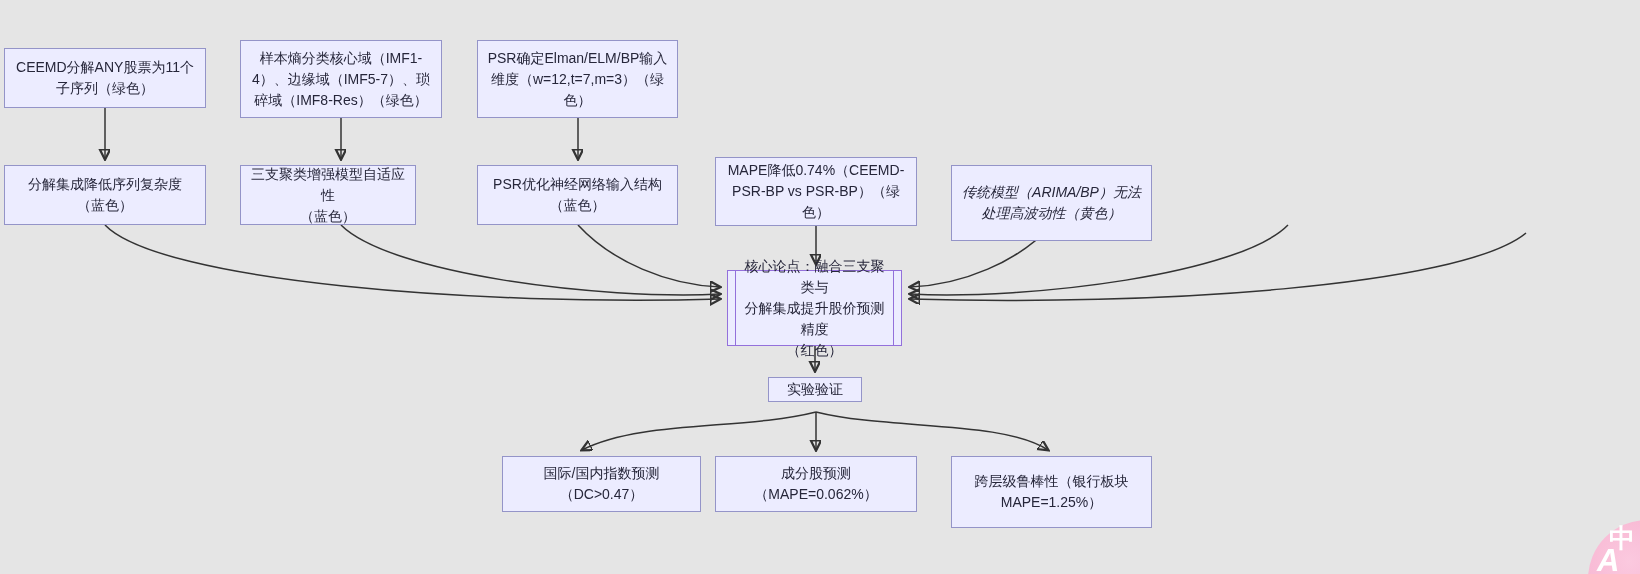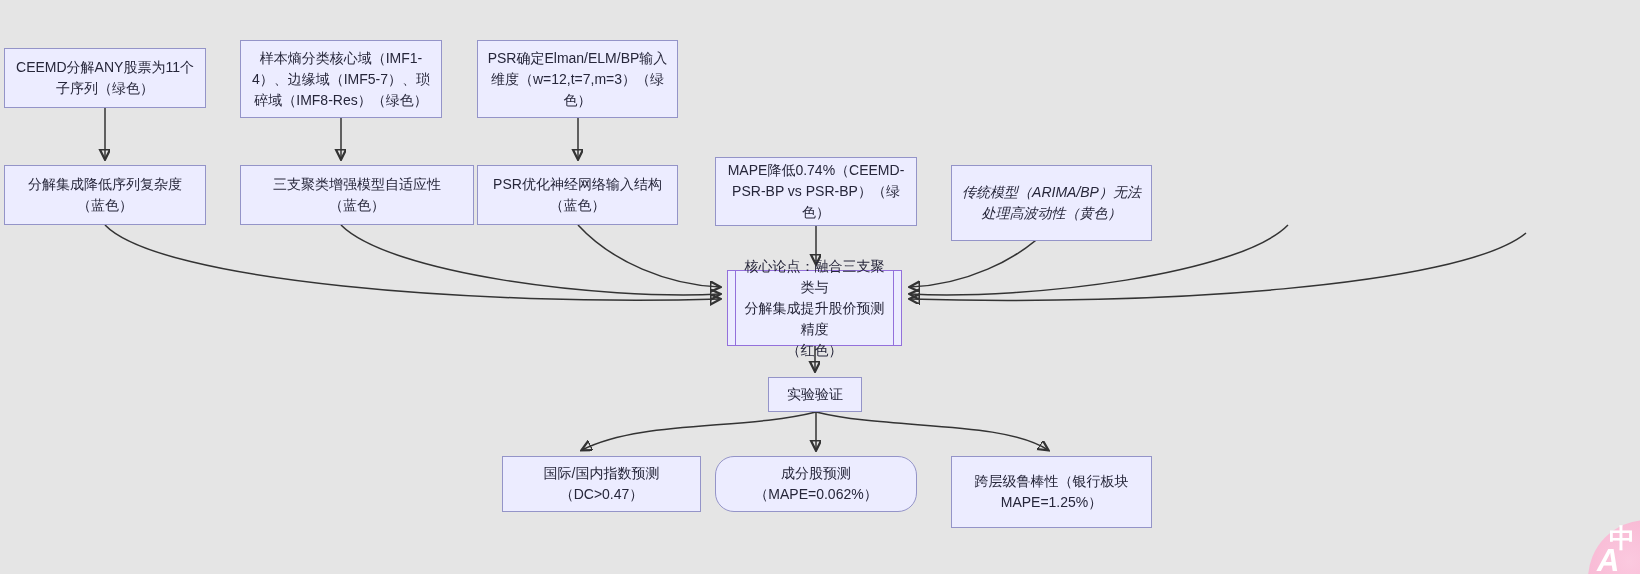--- a/index.html
+++ b/index.html
@@ -98,43 +98,43 @@
 子序列（绿色）</div>
   <div class="node" style="left:240px; top:40px; width:202px; height:78px;">样本熵分类核心域（IMF1-
 4）、边缘域（IMF5-7）、琐
 碎域（IMF8-Res）（绿色）</div>
   <div class="node" style="left:477px; top:40px; width:201px; height:78px;">PSR确定Elman/ELM/BP输入
 维度（w=12,t=7,m=3）（绿
 色）</div>
 
   <div class="node" style="left:4px;   top:165px; width:202px; height:60px;">分解集成降低序列复杂度
 （蓝色）</div>
-  <div class="node" style="left:240px; top:165px; width:234px; height:60px;">三支聚类增强模型自适应性
+  <div class="node" style="left:240px; top:165px; width:176px; height:60px;">三支聚类增强模型自适应性
 （蓝色）</div>
   <div class="node" style="left:477px; top:165px; width:201px; height:60px;">PSR优化神经网络输入结构
 （蓝色）</div>
   <div class="node" style="left:715px; top:157px; width:202px; height:69px;">MAPE降低0.74%（CEEMD-
 PSR-BP vs PSR-BP）（绿
 色）</div>
   <div class="node" style="left:951px; top:165px; width:201px; height:76px;font-style:italic;">传统模型（ARIMA/BP）无法
 处理高波动性（黄色）</div>
 
   <div class="node core" style="left:727px; top:270px; width:175px; height:76px; padding:4px 14px;">
     <span class="dline left"></span>
     <span class="dline right"></span>
     <span>核心论点：融合三支聚类与
 分解集成提升股价预测精度
 （红色）</span>
   </div>
 
-  <div class="node" style="left:768px; top:377px; width:94px; height:35px;">实验验证</div>
+  <div class="node" style="left:768px; top:377px; width:94px; height:25px;">实验验证</div>
 
   <div class="node" style="left:502px; top:456px; width:199px; height:56px;">国际/国内指数预测
 （DC&gt;0.47）</div>
-  <div class="node" style="left:715px; top:456px; width:202px; height:56px;border-radius:19px;">成分股预测
+  <div class="node" style="left:715px; top:456px; width:202px; height:56px;">成分股预测
 （MAPE=0.062%）</div>
   <div class="node" style="left:951px; top:456px; width:201px; height:72px;">跨层级鲁棒性（银行板块
 MAPE=1.25%）</div>
 
   <div class="watermark">
     <span class="wm-top">中</span>
     <span class="wm-bottom">A</span>
   </div>
 
 </div>

